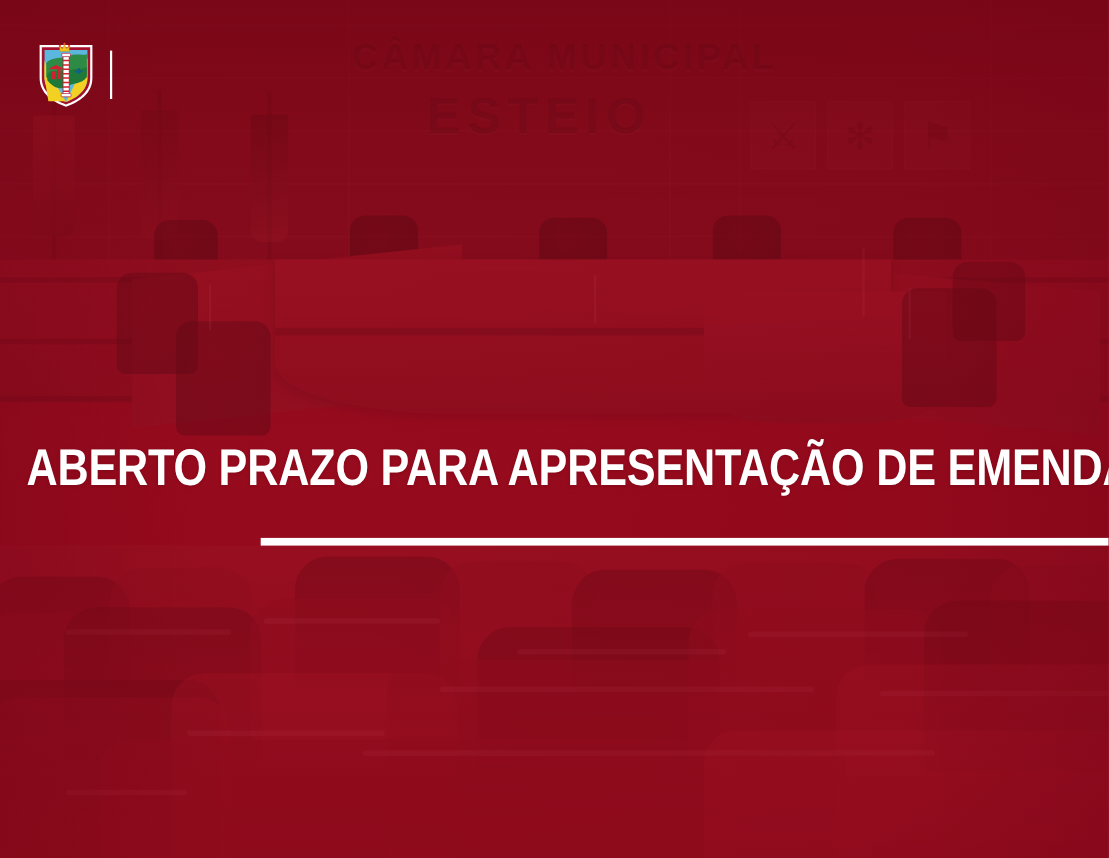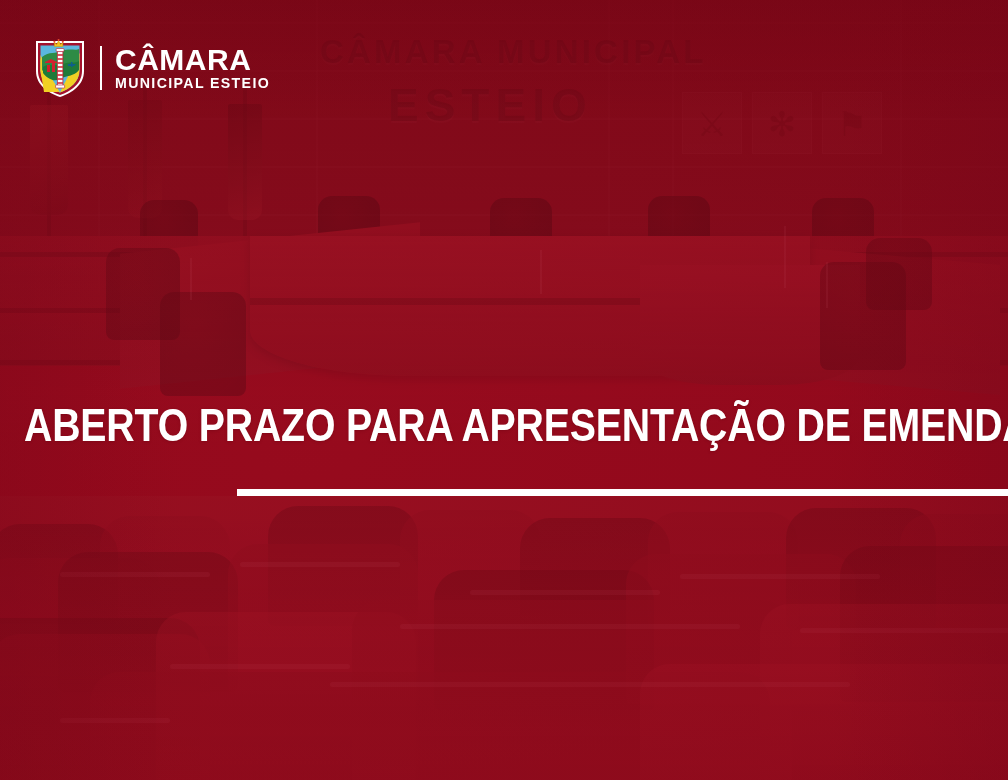--- a/index.html
+++ b/index.html
@@ -378,23 +378,19 @@
 
         <path d="M20.4 9.6 L20.4 5.2 L22.6 7.4 L24.6 3.6 L26.6 7.4 L28.8 5.2 L28.8 9.6 Z" fill="#F2C21B" stroke="#C89A10" stroke-width="0.5"></path>
         <circle cx="20.4" cy="4.8" r="1.05" fill="#E84A2F"></circle>
         <circle cx="24.6" cy="3.0" r="1.05" fill="#E84A2F"></circle>
         <circle cx="28.8" cy="4.8" r="1.05" fill="#E84A2F"></circle>
       </svg>
     </div>
 
     <div class="logo-divider"></div>
 
-    <div class="logo-text">
-      <div class="logo-line1">CÂMARA</div>
-      <div class="logo-line2">MUNICIPAL ESTEIO</div>
-    </div>
   </div>
 
   <h1 class="headline">ABERTO PRAZO PARA APRESENTAÇÃO DE EMENDAS À LDO 2023</h1>
 
   <div class="rule"></div>
 
 </div>
 
 </body></html>

